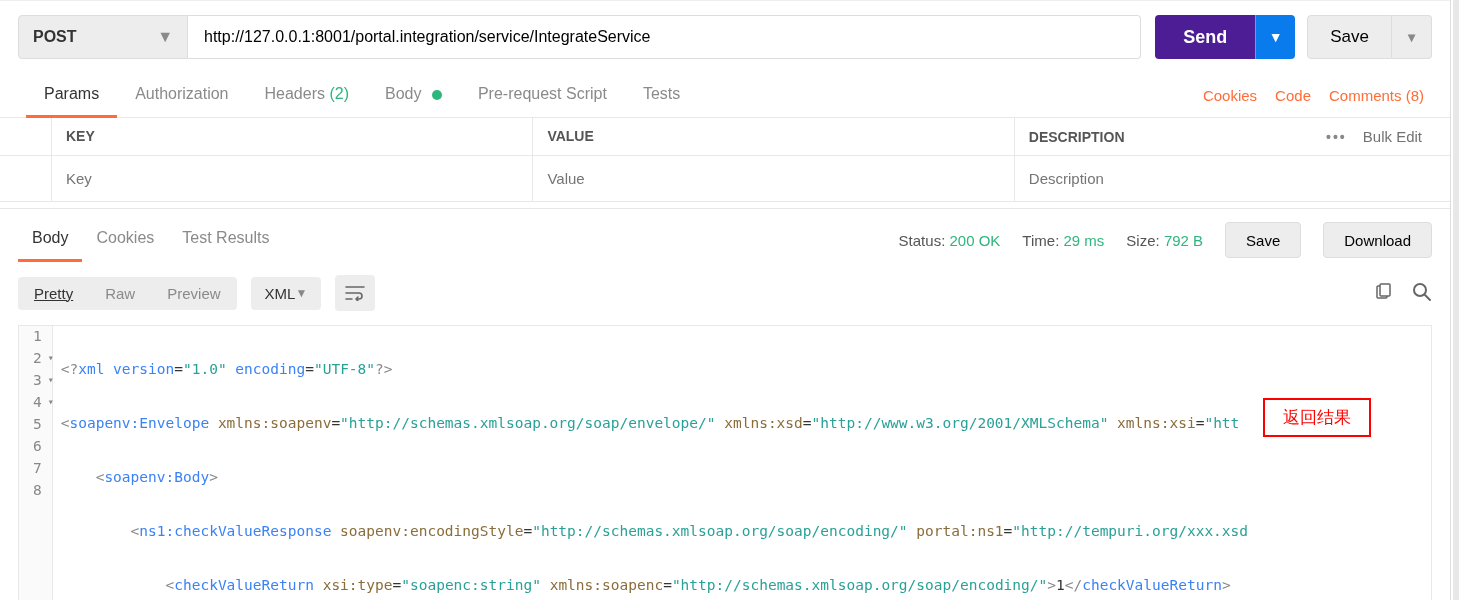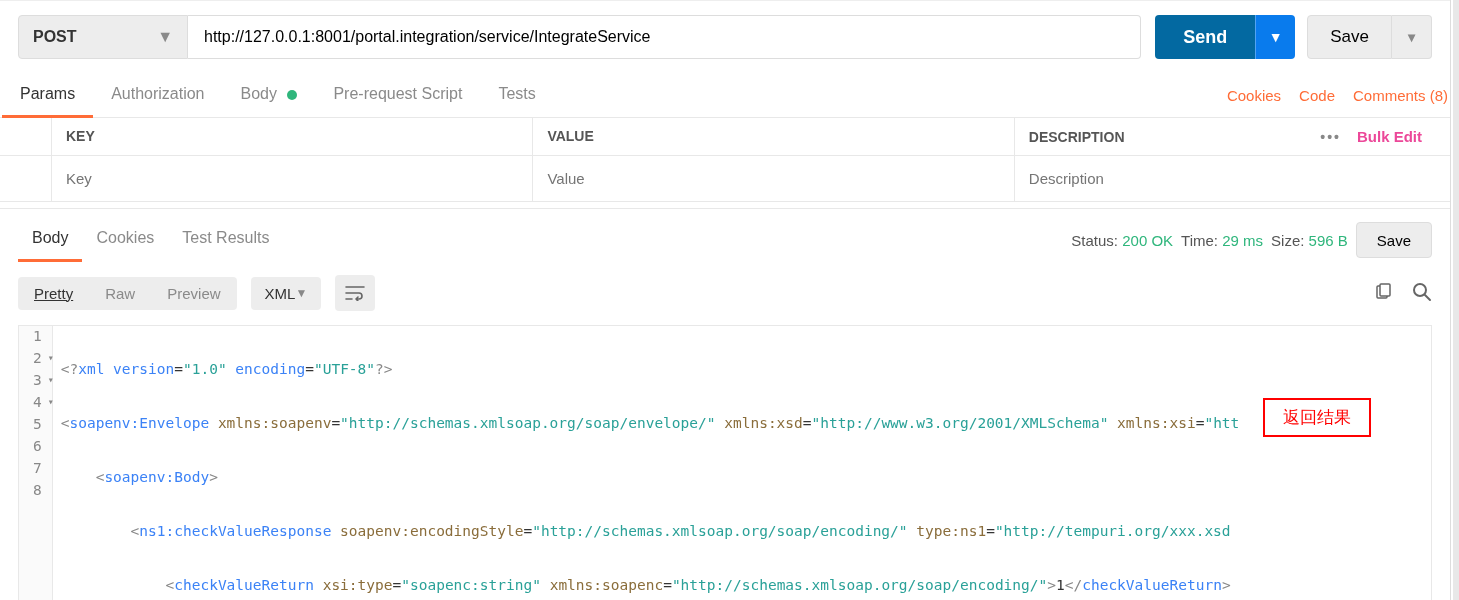--- a/index.html
+++ b/index.html
@@ -6,57 +6,57 @@
 body { font-family: -apple-system, BlinkMacSystemFont, "Segoe UI", Helvetica, Arial, sans-serif; font-size: 14px; color: #333; background: #fff; width: 1459px; }
 .outer { border-right: 6px solid #e8e8e8; min-height: 600px; padding-right: 2px; }
 .container { padding: 0; border-right: 1px solid #ddd; }
 
 
 .req-bar { display: flex; gap: 0; padding: 14px 18px; align-items: center; border-top: 1px solid #eee; }
 .method-select { display: flex; align-items: center; justify-content: space-between; width: 170px; height: 44px; background: #ededed; border: 1px solid #ddd; border-radius: 4px 0 0 4px; padding: 0 14px; font-size: 16px; font-weight: 600; cursor: pointer; }
 .method-select .caret { color: #8a8a8a; }
 .url-input { flex: 1; height: 44px; border: 1px solid #ddd; border-left: none; border-radius: 0 4px 4px 0; padding: 0 16px; font-size: 16px; background: #fff; }
 .send-group { display: flex; margin-left: 14px; }
-.send-btn { background: #0369a1; color: #fff; border: none; height: 44px; padding: 0 28px; font-size: 18px; font-weight: 600; border-radius: 4px 0 0 4px; cursor: pointer; }
+.send-btn { background: #4c1d95; color: #fff; border: none; height: 44px; padding: 0 28px; font-size: 18px; font-weight: 600; border-radius: 4px 0 0 4px; cursor: pointer; }
 .send-caret { background: #097bed; color: #fff; border: none; border-left: 1px solid rgba(255,255,255,.3); height: 44px; width: 40px; border-radius: 0 4px 4px 0; cursor: pointer; font-size: 14px; }
 .save-group { display: flex; margin-left: 12px; }
 .save-btn { background: #ededed; border: 1px solid #ddd; height: 44px; padding: 0 22px; font-size: 17px; border-radius: 4px 0 0 4px; cursor: pointer; }
 .save-caret { background: #ededed; border: 1px solid #ddd; border-left: none; height: 44px; width: 40px; border-radius: 0 4px 4px 0; cursor: pointer; color: #888; }
 
 
-.tabs { display: flex; align-items: center; padding: 0 2px; border-bottom: 1px solid #e8e8e8; }
+.tabs { display: flex; align-items: center; padding: 0 26px; border-bottom: 1px solid #e8e8e8; }
 .tab { padding: 12px 18px 14px; font-size: 16px; color: #8a8a8a; cursor: pointer; position: relative; }
 .tab.active { color: #333; }
 .tab.active::after { content: ""; position: absolute; left: 0; right: 0; bottom: -1px; height: 3px; background: #ff6c37; }
 .tab .count { color: #2fb67c; }
 .tab .dot { display: inline-block; width: 10px; height: 10px; background: #2fb67c; border-radius: 50%; margin-left: 6px; vertical-align: middle; }
 .right-links { margin-left: auto; display: flex; gap: 18px; font-size: 15px; }
 .right-links span { color: #ff6c37; cursor: pointer; }
 
 
 .params-head { display: flex; border-bottom: 1px solid #e8e8e8; }
 .params-head .spacer { width: 52px; border-right: 1px solid #e8e8e8; }
 .params-head .col { flex: 1; padding: 10px 14px; font-weight: 700; color: #555; font-size: 14px; border-right: 1px solid #e8e8e8; }
 .params-head .col.desc { flex: 0.9; border-right: none; display: flex; align-items: center; }
 .params-head .actions { margin-left: auto; display: flex; align-items: center; gap: 16px; padding-right: 14px; }
 .params-head .actions .opts { color: #888; font-weight: 700; letter-spacing: 2px; cursor: pointer; }
-.params-head .actions .bulk { color: #ec4899; cursor: pointer; font-weight: 700; font-size: 15px; }
+.params-head .actions .bulk { color: #737373; cursor: pointer; font-weight: 400; font-size: 15px; }
 .params-row { display: flex; border-bottom: 1px solid #e8e8e8; }
 .params-row .spacer { width: 52px; border-right: 1px solid #e8e8e8; }
 .params-row input { flex: 1; border: none; border-right: 1px solid #e8e8e8; padding: 14px; font-size: 15px; outline: none; color: #444; }
 .params-row input:last-of-type { border-right: none; flex: 0.9; }
 
 
 .resp-row { display: flex; align-items: center; padding: 10px 18px 0; border-top: 1px solid #e8e8e8; margin-top: 6px; }
 .resp-tabs { display: flex; gap: 0; }
 .resp-tab { padding: 10px 14px 14px; font-size: 16px; color: #8a8a8a; cursor: pointer; position: relative; }
 .resp-tab.active { color: #333; }
 .resp-tab.active::after { content: ""; position: absolute; left: 0; right: 0; bottom: -1px; height: 3px; background: #ff6c37; }
 .resp-tab .count { color: #2fb67c; }
-.meta { margin-left: auto; display: flex; gap: 8px; font-size: 15px; color: #555; align-items: center; }
+.meta { margin-left: auto; display: flex; gap: 22px; font-size: 15px; color: #555; align-items: center; }
 .meta .val { color: #2fb67c; }
 .resp-btn { background: #ededed; border: 1px solid #ddd; height: 36px; padding: 0 20px; border-radius: 4px; font-size: 15px; cursor: pointer; }
 
 
 .fmt-row { display: flex; align-items: center; gap: 14px; padding: 14px 18px; }
 .fmt-pill { background: #ededed; border-radius: 4px; display: flex; overflow: hidden; }
 .fmt-opt { padding: 8px 16px; font-size: 15px; color: #8a8a8a; cursor: pointer; }
 .fmt-opt.active { color: #333; text-decoration: underline; }
 .xml-select { display: flex; align-items: center; gap: 0; background: #ededed; border-radius: 4px; padding: 8px 14px; font-size: 15px; cursor: pointer; }
 .xml-select .caret { color: #888; font-size: 12px; }
@@ -98,20 +98,24 @@
   <div class="save-group">
     <button class="save-btn">Save</button>
     <button class="save-caret">▼</button>
   </div>
 </div>
 
 <div class="tabs">
   <div class="tab active">Params</div>
   <div class="tab">Authorization</div>
   <div class="tab">
+    <span>Headers</span>
+    <span class="count">(2)</span>
+  </div>
+  <div class="tab">
     <span>Body</span>
     <span class="dot"></span>
   </div>
   <div class="tab">Pre-request Script</div>
   <div class="tab">Tests</div>
   <div class="right-links">
     <span>Cookies</span>
     <span>Code</span>
     <span>Comments (8)</span>
   </div>
@@ -138,22 +142,23 @@
 
 <div class="resp-row">
   <div class="resp-tabs">
     <div class="resp-tab active">Body</div>
     <div class="resp-tab">Cookies</div>
     <div class="resp-tab">Test Results</div>
   </div>
   <div class="meta">
     <span><span>Status:</span> <span class="val">200 OK</span></span>
     <span><span>Time:</span> <span class="val">29 ms</span></span>
-    <span><span>Size:</span> <span class="val">596 B</span></span>
+    <span><span>Size:</span> <span class="val">792 B</span></span>
     <button class="resp-btn">Save</button>
+    <button class="resp-btn">Download</button>
   </div>
 </div>
 
 <div class="fmt-row">
   <div class="fmt-pill">
     <div class="fmt-opt active">Pretty</div>
     <div class="fmt-opt">Raw</div>
     <div class="fmt-opt">Preview</div>
   </div>
   <div class="xml-select">
@@ -189,21 +194,21 @@
     <div class="ln fold">4</div>
     <div class="ln">5</div>
     <div class="ln">6</div>
     <div class="ln">7</div>
     <div class="ln hl">8</div>
   </div>
   <div class="code">
     <div class="line"><span class="t-xml">&lt;?</span><span class="t-tag">xml version</span><span class="t-text">=</span><span class="t-str">"1.0"</span><span class="t-tag"> encoding</span><span class="t-text">=</span><span class="t-str">"UTF-8"</span><span class="t-xml">?&gt;</span></div>
     <div class="line"><span class="t-xml">&lt;</span><span class="t-tag">soapenv:Envelope</span><span class="t-attr"> xmlns:soapenv</span><span class="t-text">=</span><span class="t-str">"http://schemas.xmlsoap.org/soap/envelope/"</span><span class="t-attr"> xmlns:xsd</span><span class="t-text">=</span><span class="t-str">"http://www.w3.org/2001/XMLSchema"</span><span class="t-attr"> xmlns:xsi</span><span class="t-text">=</span><span class="t-str">"htt</span></div>
     <div class="line"><span class="t-xml">    &lt;</span><span class="t-tag">soapenv:Body</span><span class="t-xml">&gt;</span></div>
-    <div class="line"><span class="t-xml">        &lt;</span><span class="t-tag">ns1:checkValueResponse</span><span class="t-attr"> soapenv:encodingStyle</span><span class="t-text">=</span><span class="t-str">"http://schemas.xmlsoap.org/soap/encoding/"</span><span class="t-attr"> type:ns1</span><span class="t-text">=</span><span class="t-str">"http://tempuri.org/xxx.xsd</span></div>
+    <div class="line"><span class="t-xml">        &lt;</span><span class="t-tag">ns1:checkValueResponse</span><span class="t-attr"> soapenv:encodingStyle</span><span class="t-text">=</span><span class="t-str">"http://schemas.xmlsoap.org/soap/encoding/"</span><span class="t-attr"> portal:ns1</span><span class="t-text">=</span><span class="t-str">"http://tempuri.org/xxx.xsd</span></div>
     <div class="line"><span class="t-xml">            &lt;</span><span class="t-tag">checkValueReturn</span><span class="t-attr"> xsi:type</span><span class="t-text">=</span><span class="t-str">"soapenc:string"</span><span class="t-attr"> xmlns:soapenc</span><span class="t-text">=</span><span class="t-str">"http://schemas.xmlsoap.org/soap/encoding/"</span><span class="t-xml">&gt;</span><span class="t-text">1</span><span class="t-xml">&lt;/</span><span class="t-tag">checkValueReturn</span><span class="t-xml">&gt;</span></div>
     
     
     
   </div>
   <div class="annot">返回结果</div>
 
 </div>
 
 </div>

